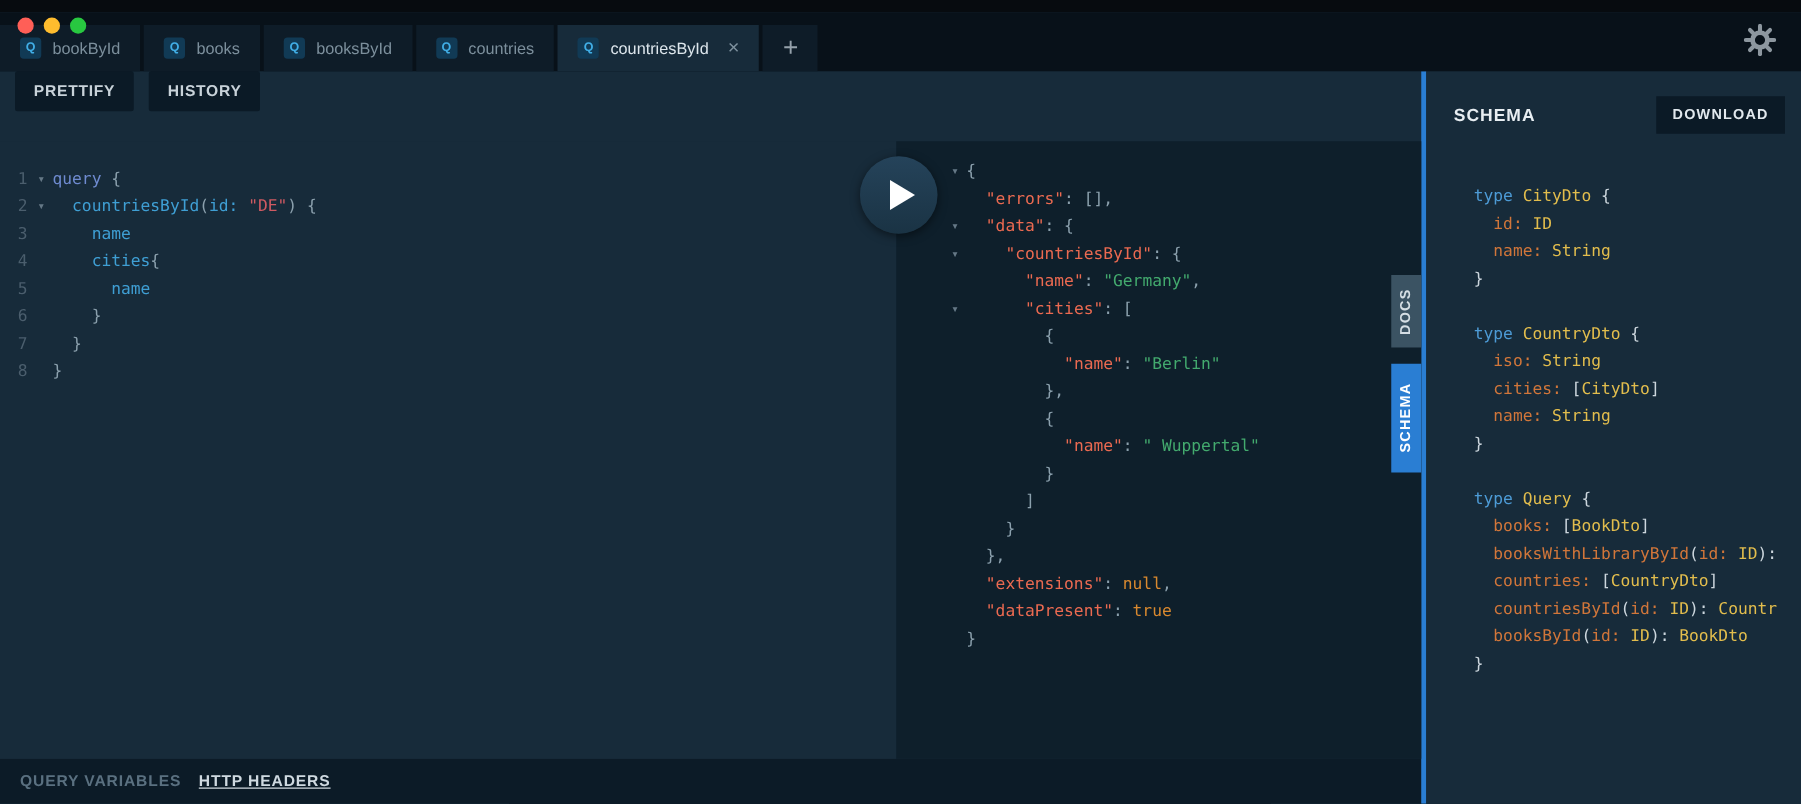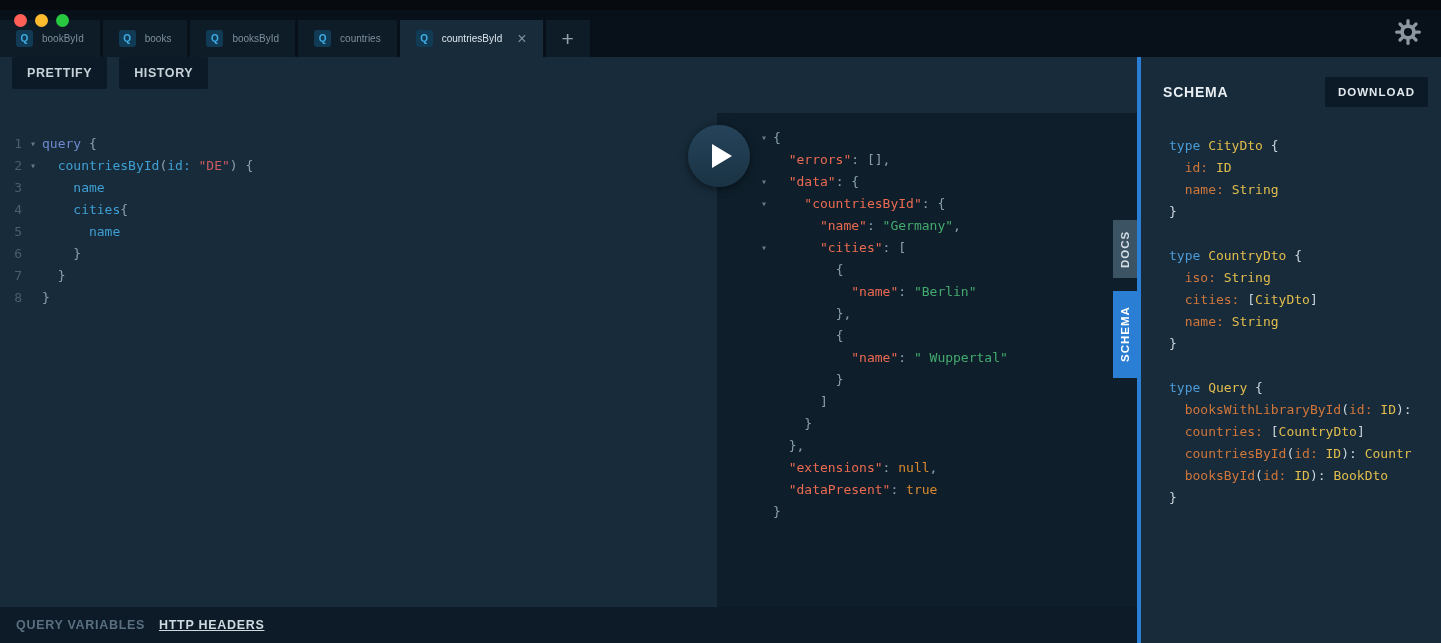--- a/index.html
+++ b/index.html
@@ -13,21 +13,21 @@
             align-items:flex-end; position:relative; }
   .traffic { position:absolute; top:4px; left:14px; display:flex; gap:8px; z-index:6; }
   .dot { width:13px; height:13px; border-radius:50%; cursor:pointer; }
 
   .tab { height:37px; display:flex; align-items:center; gap:9px; padding:0 16px;
          background:#0e1c28; margin-right:3px; cursor:pointer; flex:none; }
   .tab.active { background:#172b3a; }
   .tab-icon { width:17px; height:17px; border-radius:3px; background:#113a55;
               color:#41aee6; font-size:10px; font-weight:bold; display:flex;
               align-items:center; justify-content:center; flex:none; }
-  .tab-label { font-size:10px; color:#7c8f9c; white-space:nowrap; }
+  .tab-label { font-size:13px; color:#7c8f9c; white-space:nowrap; }
   .tab.active .tab-label { color:#dde6ec; }
   .tab-close { color:#7e919e; font-size:16px; margin-left:6px; line-height:1; }
   .tab-new { height:37px; width:44px; background:#0e1c28; display:flex; align-items:center;
              justify-content:center; color:#95a1ab; font-size:21px; cursor:pointer; }
   .gear { position:absolute; right:20px; top:9px; color:#8d979f; cursor:pointer; }
 
   
   .content-row { flex:1; display:flex; min-height:0; }
   .left-col { width:1137px; flex:none; display:flex; flex-direction:column; }
 
@@ -85,21 +85,21 @@
   .bb-bright { color:#cfd9e0;text-decoration:underline; }
 
   .divider { width:4px; flex:none; background:#2a7ed3; }
   .sidebar { width:300px; flex:none; background:#172b3a; overflow:hidden; }
   .sidebar-header { display:flex; align-items:center; justify-content:space-between;
                     padding:20px 13px 0 22px; }
   .sidebar-title { color:#e8eef2; font-size:14px; font-weight:600; letter-spacing:.8px; }
   .download-btn { background:#0b1a26; color:#e2e9ee; font-size:11.5px; font-weight:600;
                   letter-spacing:1px; padding:9px 13px; border:none; border-radius:0;
                   font-family:inherit; cursor:pointer; }
-  .schema-code { margin-top:28px; padding-left:28px; }
+  .schema-code { margin-top:40px; padding-left:38px; }
 </style>
 </head>
 <body>
 
 <div class="window">
 
   <div class="titlebar"></div>
 
   <div class="tabbar">
     <div class="traffic">
@@ -329,20 +329,23 @@
           <div class="code-line">
             <span class="toks"><span class="tk-wpun">}</span></span>
           </div>
           <div class="code-line">
             <span class="toks"></span>
           </div>
           <div class="code-line">
             <span class="toks"><span class="tk-skw">type </span><span class="tk-tname">Query</span><span class="tk-wpun"> {</span></span>
           </div>
           <div class="code-line">
+            <span class="toks"><span class="tk-pl">  </span><span class="tk-fname">books:</span><span class="tk-pl"> </span><span class="tk-wpun">[</span><span class="tk-tname">BookDto</span><span class="tk-wpun">]</span></span>
+          </div>
+          <div class="code-line">
             <span class="toks"><span class="tk-pl">  </span><span class="tk-fname">booksWithLibraryById</span><span class="tk-wpun">(</span><span class="tk-fname">id:</span><span class="tk-pl"> </span><span class="tk-tname">ID</span><span class="tk-wpun">):</span></span>
           </div>
           <div class="code-line">
             <span class="toks"><span class="tk-pl">  </span><span class="tk-fname">countries:</span><span class="tk-pl"> </span><span class="tk-wpun">[</span><span class="tk-tname">CountryDto</span><span class="tk-wpun">]</span></span>
           </div>
           <div class="code-line">
             <span class="toks"><span class="tk-pl">  </span><span class="tk-fname">countriesById</span><span class="tk-wpun">(</span><span class="tk-fname">id:</span><span class="tk-pl"> </span><span class="tk-tname">ID</span><span class="tk-wpun">): </span><span class="tk-tname">Countr</span></span>
           </div>
           <div class="code-line">
             <span class="toks"><span class="tk-pl">  </span><span class="tk-fname">booksById</span><span class="tk-wpun">(</span><span class="tk-fname">id:</span><span class="tk-pl"> </span><span class="tk-tname">ID</span><span class="tk-wpun">): </span><span class="tk-tname">BookDto</span></span>

